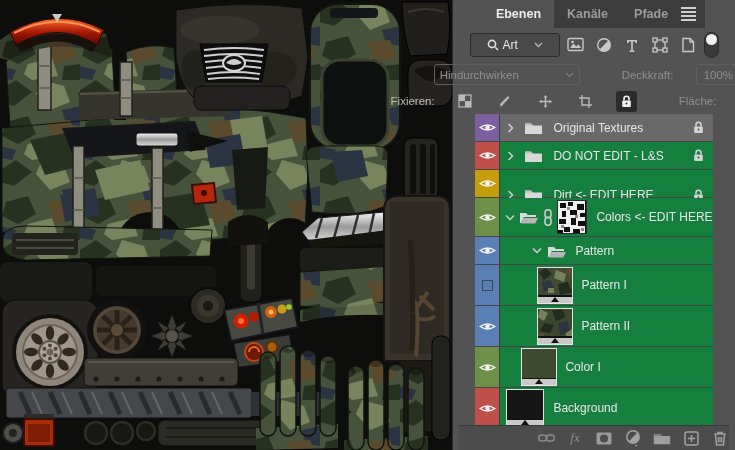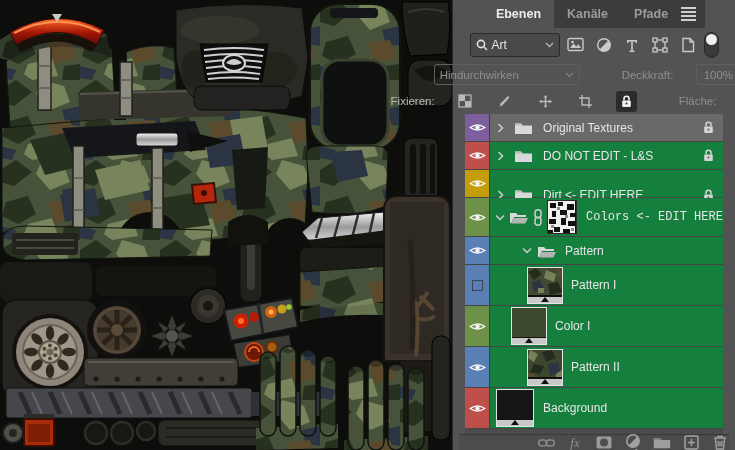--- a/index.html
+++ b/index.html
@@ -12,21 +12,21 @@
   .panel{position:absolute;left:452px;top:0;width:283px;height:450px;background:#535353;
          display:flex;flex-direction:column;border-left:1px solid #2b2b2b;color:#e3e3e3;align-items:center;}
   .tabbar{height:28px;background:#3c3c3c;display:flex;align-items:stretch;flex:none;}
   .tab{padding:0 13px;font-size:12.5px;font-weight:bold;color:#9b9b9b;display:flex;align-items:center;cursor:default;}
   .tab.active{background:#535353;color:#ececec;}
   .panel-menu{margin-left:auto;display:flex;align-items:center;padding-right:9px;}
   .burger{display:flex;flex-direction:column;gap:2px;}
   .burger i{display:block;width:15px;height:2px;background:#cfcfcf;}
   .filter-row{height:33px;display:flex;align-items:center;padding:0 6px;gap:4px;flex:none;}
   .search-field{width:90px;height:24px;background:#494949;border:1px solid #2a2a2a;border-radius:3px;
-                display:flex;align-items:center;padding:0 5px;gap:4px;font-size:12px;color:#e8e8e8;}
+                display:flex;align-items:center;padding:0 16px;gap:4px;font-size:12px;color:#e8e8e8;}
   .search-field .chev{margin-left:auto;}
   .ficon{width:24px;height:24px;display:flex;align-items:center;justify-content:center;flex:none;}
   .toggle{margin-left:auto;width:15px;height:26px;background:#3a3a3a;border:1px solid #2a2a2a;border-radius:8px;position:relative;}
   .toggle i{position:absolute;left:1px;top:1px;width:11px;height:11px;border-radius:50%;background:#f1f1f1;}
   .blend-row,.lock-row{height:27px;display:flex;align-items:center;padding:0 7px;gap:21px;flex:none;font-size:11.5px;color:#8f8f8f;}
   .lock-row{height:26px;}
   .dd{height:21px;border:1px solid #5f5f5f;border-radius:3px;display:flex;align-items:center;
       padding:0 5px;gap:4px;color:#8f8f8f;}
   .dd-blend{width:146px;}
   .dd-blend .chev{margin-left:auto;}
@@ -46,21 +46,21 @@
   .rc{flex:1;display:flex;align-items:center;gap:10px;font-size:12px;color:#e6e6e6;min-width:0;}
   .rc .name{white-space:nowrap;overflow:hidden;}
   .lock-slot{margin-left:auto;margin-right:9px;display:flex;align-items:center;}
   .hidden-box{width:11px;height:11px;border:1px solid #3c4553;}
   .thumb{background:#101010;border:1px solid #e4e4e4;flex:none;display:flex;flex-direction:column;}
   .thumb .img{flex:1;overflow:hidden;position:relative;}
   .thumb .strip{height:7px;background:#c9c9c9;border-top:1px solid #111;display:flex;align-items:flex-end;justify-content:center;}
   .thumb .strip i{display:block;width:0;height:0;border-left:4px solid transparent;border-right:4px solid transparent;border-bottom:5px solid #111;margin-bottom:1px;}
   .mask-thumb{width:30px;height:34px;flex:none;border:1px solid #2a2a2a;overflow:hidden;}
   
-  .ptoolbar{height:16px;background:#4c4c4c;border-top:1px solid #393939;display:flex;align-items:center;
+  .ptoolbar{height:25px;background:#4c4c4c;border-top:1px solid #393939;display:flex;align-items:center;
             gap:11px;padding-left:78px;flex:none;}
   .tbtn{width:18px;height:18px;display:flex;align-items:center;justify-content:center;flex:none;}
   .fx{font-size:13px;font-style:italic;color:#8f8f8f;font-family:"Liberation Serif",serif;}
 </style>
 </head>
 <body>
 
 <div class="stage">
 
   <div class="canvas">
@@ -561,21 +561,21 @@
                   <rect x="27" y="0" width="3" height="34"></rect>
                 </g>
                 <g fill="#8a8a8a">
                   <rect x="9" y="6" width="3" height="3"></rect>
                   <rect x="17" y="14" width="3" height="3"></rect>
                   <rect x="3" y="24" width="3" height="3"></rect>
                   <rect x="23" y="27" width="3" height="3"></rect>
                 </g>
               </svg>
           </span>
-          <span class="name" style="margin-left:5px;font-family:Liberation Mono, monospace;">Colors &lt;- EDIT HERE</span>
+          <span class="name" style="margin-left:5px;">Colors &lt;- EDIT HERE</span>
         </div>
       </div>
 
       <div class="lrow h28">
         <span class="badge" style="background: rgb(90, 127, 180);">
           <svg width="17" height="11" viewBox="0 0 18 12">
               <path d="M1,6 Q9,0.5 17,6 Q9,11.5 1,6 Z" stroke="#f4f4f4" stroke-width="1.5" fill="none"></path>
               <circle cx="9" cy="6" r="2.4" fill="#f4f4f4"></circle>
             </svg>
         </span>
@@ -608,38 +608,20 @@
                 </svg></span>
             <span class="strip">
                 <i></i>
               </span>
           </span>
           <span class="name">Pattern I</span>
         </div>
       </div>
 
       <div class="lrow h41">
-        <span class="badge" style="background: rgb(109, 145, 72);">
-          <svg width="17" height="11" viewBox="0 0 18 12">
-              <path d="M1,6 Q9,0.5 17,6 Q9,11.5 1,6 Z" stroke="#f4f4f4" stroke-width="1.5" fill="none"></path>
-              <circle cx="9" cy="6" r="2.4" fill="#f4f4f4"></circle>
-            </svg>
-        </span>
-        <div class="rc" style="padding-left:21px;gap:8px;">
-          <span class="thumb" style="width:36px;height:38px;">
-            <span class="img" style="background: rgb(61, 74, 45);"></span>
-            <span class="strip">
-                <i></i>
-              </span>
-          </span>
-          <span class="name">Color I</span>
-        </div>
-      </div>
-
-      <div class="lrow h41">
         <span class="badge" style="background: rgb(90, 127, 180);">
           <svg width="17" height="11" viewBox="0 0 18 12">
               <path d="M1,6 Q9,0.5 17,6 Q9,11.5 1,6 Z" stroke="#f4f4f4" stroke-width="1.5" fill="none"></path>
               <circle cx="9" cy="6" r="2.4" fill="#f4f4f4"></circle>
             </svg>
         </span>
         <div class="rc" style="padding-left:37px;gap:8px;">
           <span class="thumb" style="width:36px;height:37px;">
             <span class="img"><svg width="34" height="27" viewBox="0 0 34 27">
                   <rect width="34" height="27" fill="#3d472f"></rect>
@@ -652,20 +634,38 @@
                 </svg></span>
             <span class="strip">
                 <i></i>
               </span>
           </span>
           <span class="name">Pattern II</span>
         </div>
       </div>
 
       <div class="lrow h41">
+        <span class="badge" style="background: rgb(109, 145, 72);">
+          <svg width="17" height="11" viewBox="0 0 18 12">
+              <path d="M1,6 Q9,0.5 17,6 Q9,11.5 1,6 Z" stroke="#f4f4f4" stroke-width="1.5" fill="none"></path>
+              <circle cx="9" cy="6" r="2.4" fill="#f4f4f4"></circle>
+            </svg>
+        </span>
+        <div class="rc" style="padding-left:21px;gap:8px;">
+          <span class="thumb" style="width:36px;height:38px;">
+            <span class="img" style="background: rgb(61, 74, 45);"></span>
+            <span class="strip">
+                <i></i>
+              </span>
+          </span>
+          <span class="name">Color I</span>
+        </div>
+      </div>
+
+      <div class="lrow h41">
         <span class="badge" style="background: rgb(191, 79, 74);">
           <svg width="17" height="11" viewBox="0 0 18 12">
               <path d="M1,6 Q9,0.5 17,6 Q9,11.5 1,6 Z" stroke="#f4f4f4" stroke-width="1.5" fill="none"></path>
               <circle cx="9" cy="6" r="2.4" fill="#f4f4f4"></circle>
             </svg>
         </span>
         <div class="rc" style="padding-left:6px;gap:9px;">
           <span class="thumb" style="width:38px;height:38px;">
             <span class="img" style="background: rgb(22, 22, 22);"></span>
             <span class="strip">

